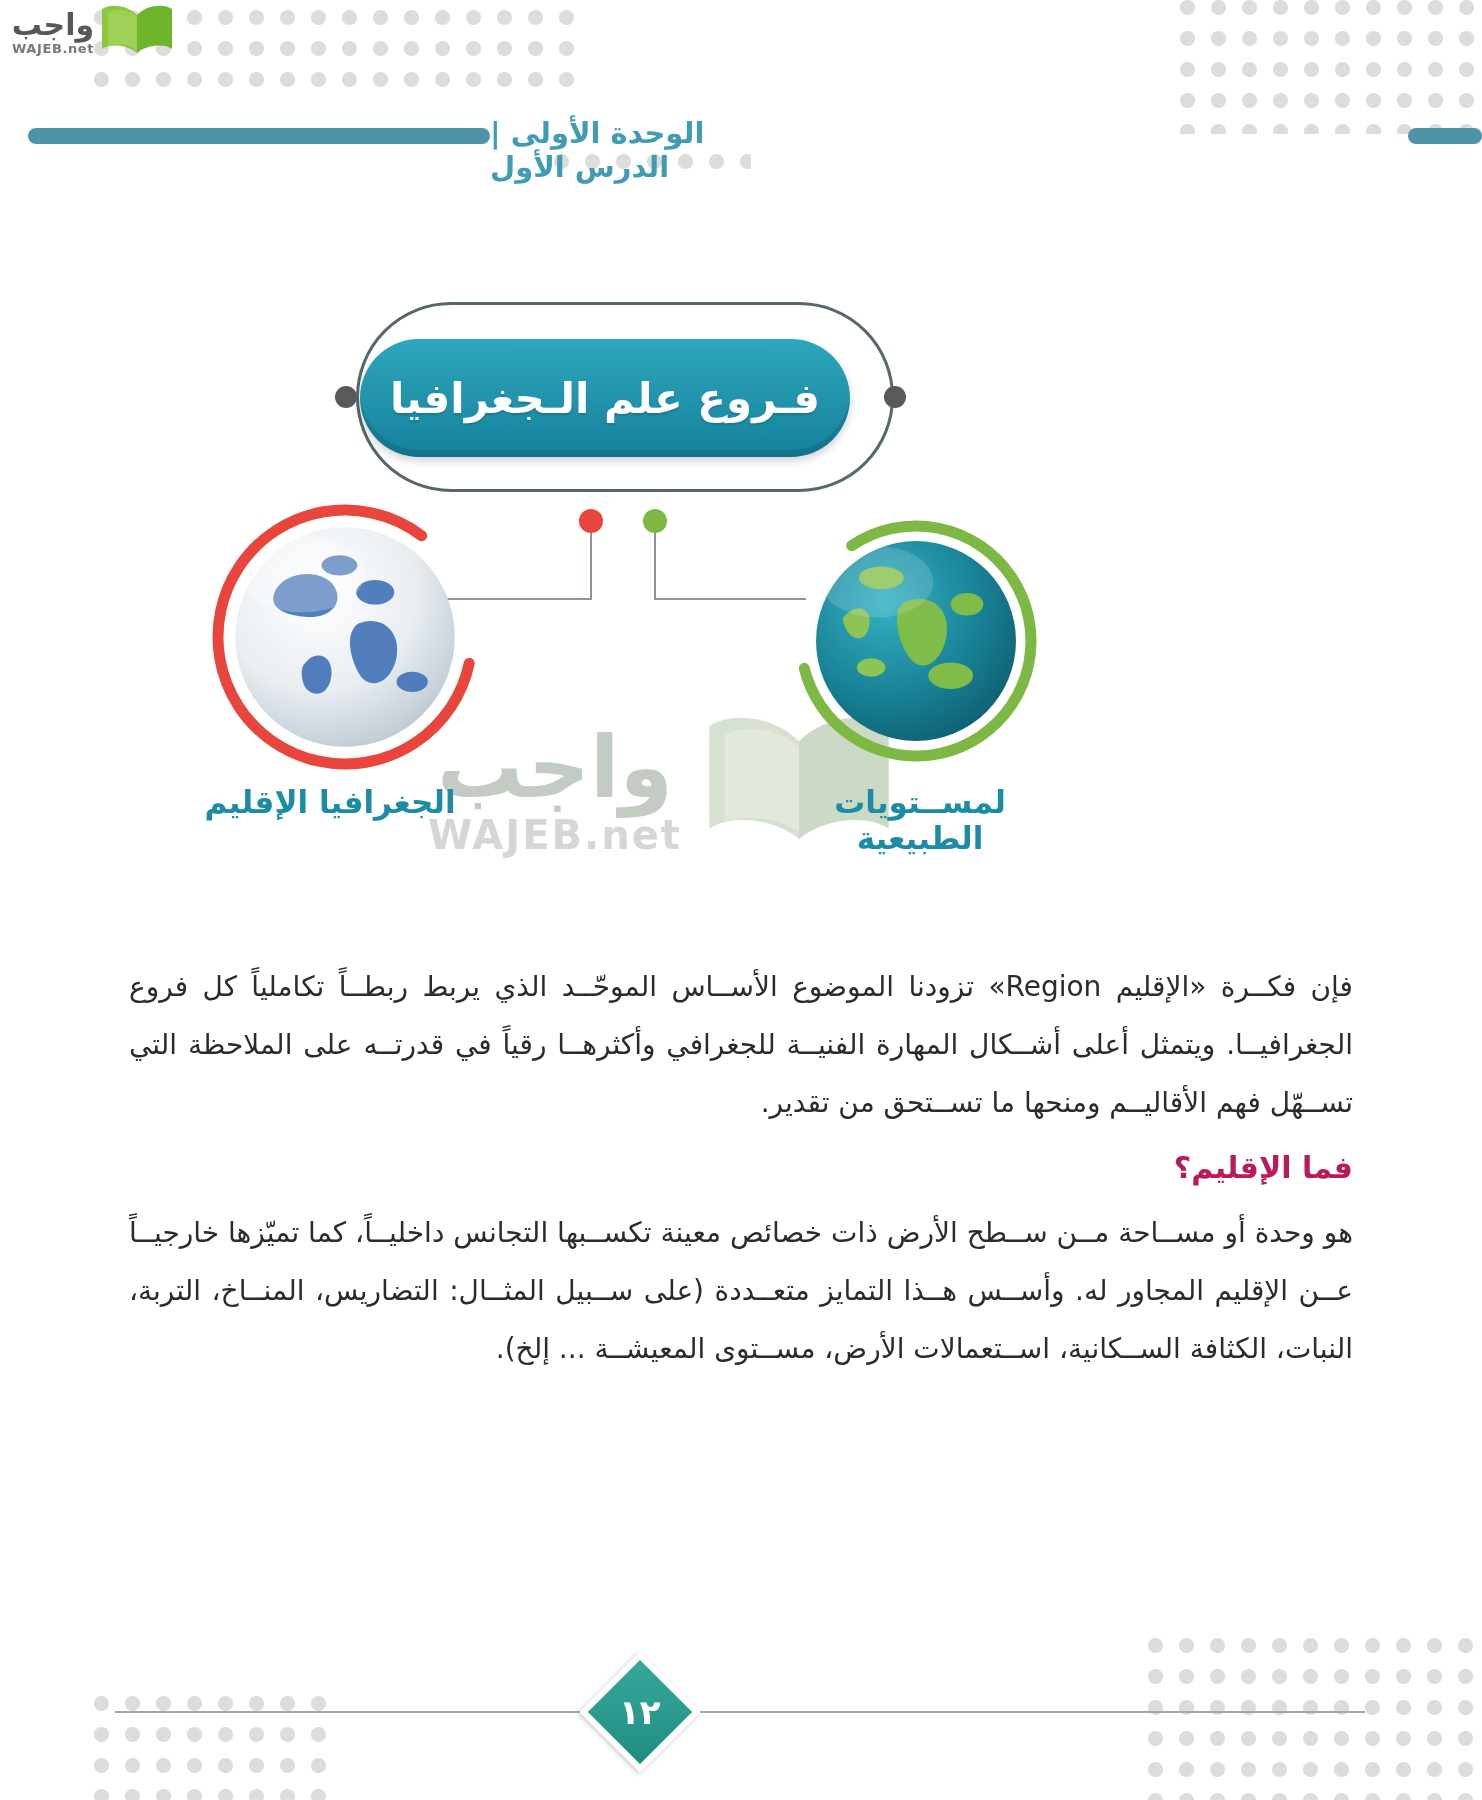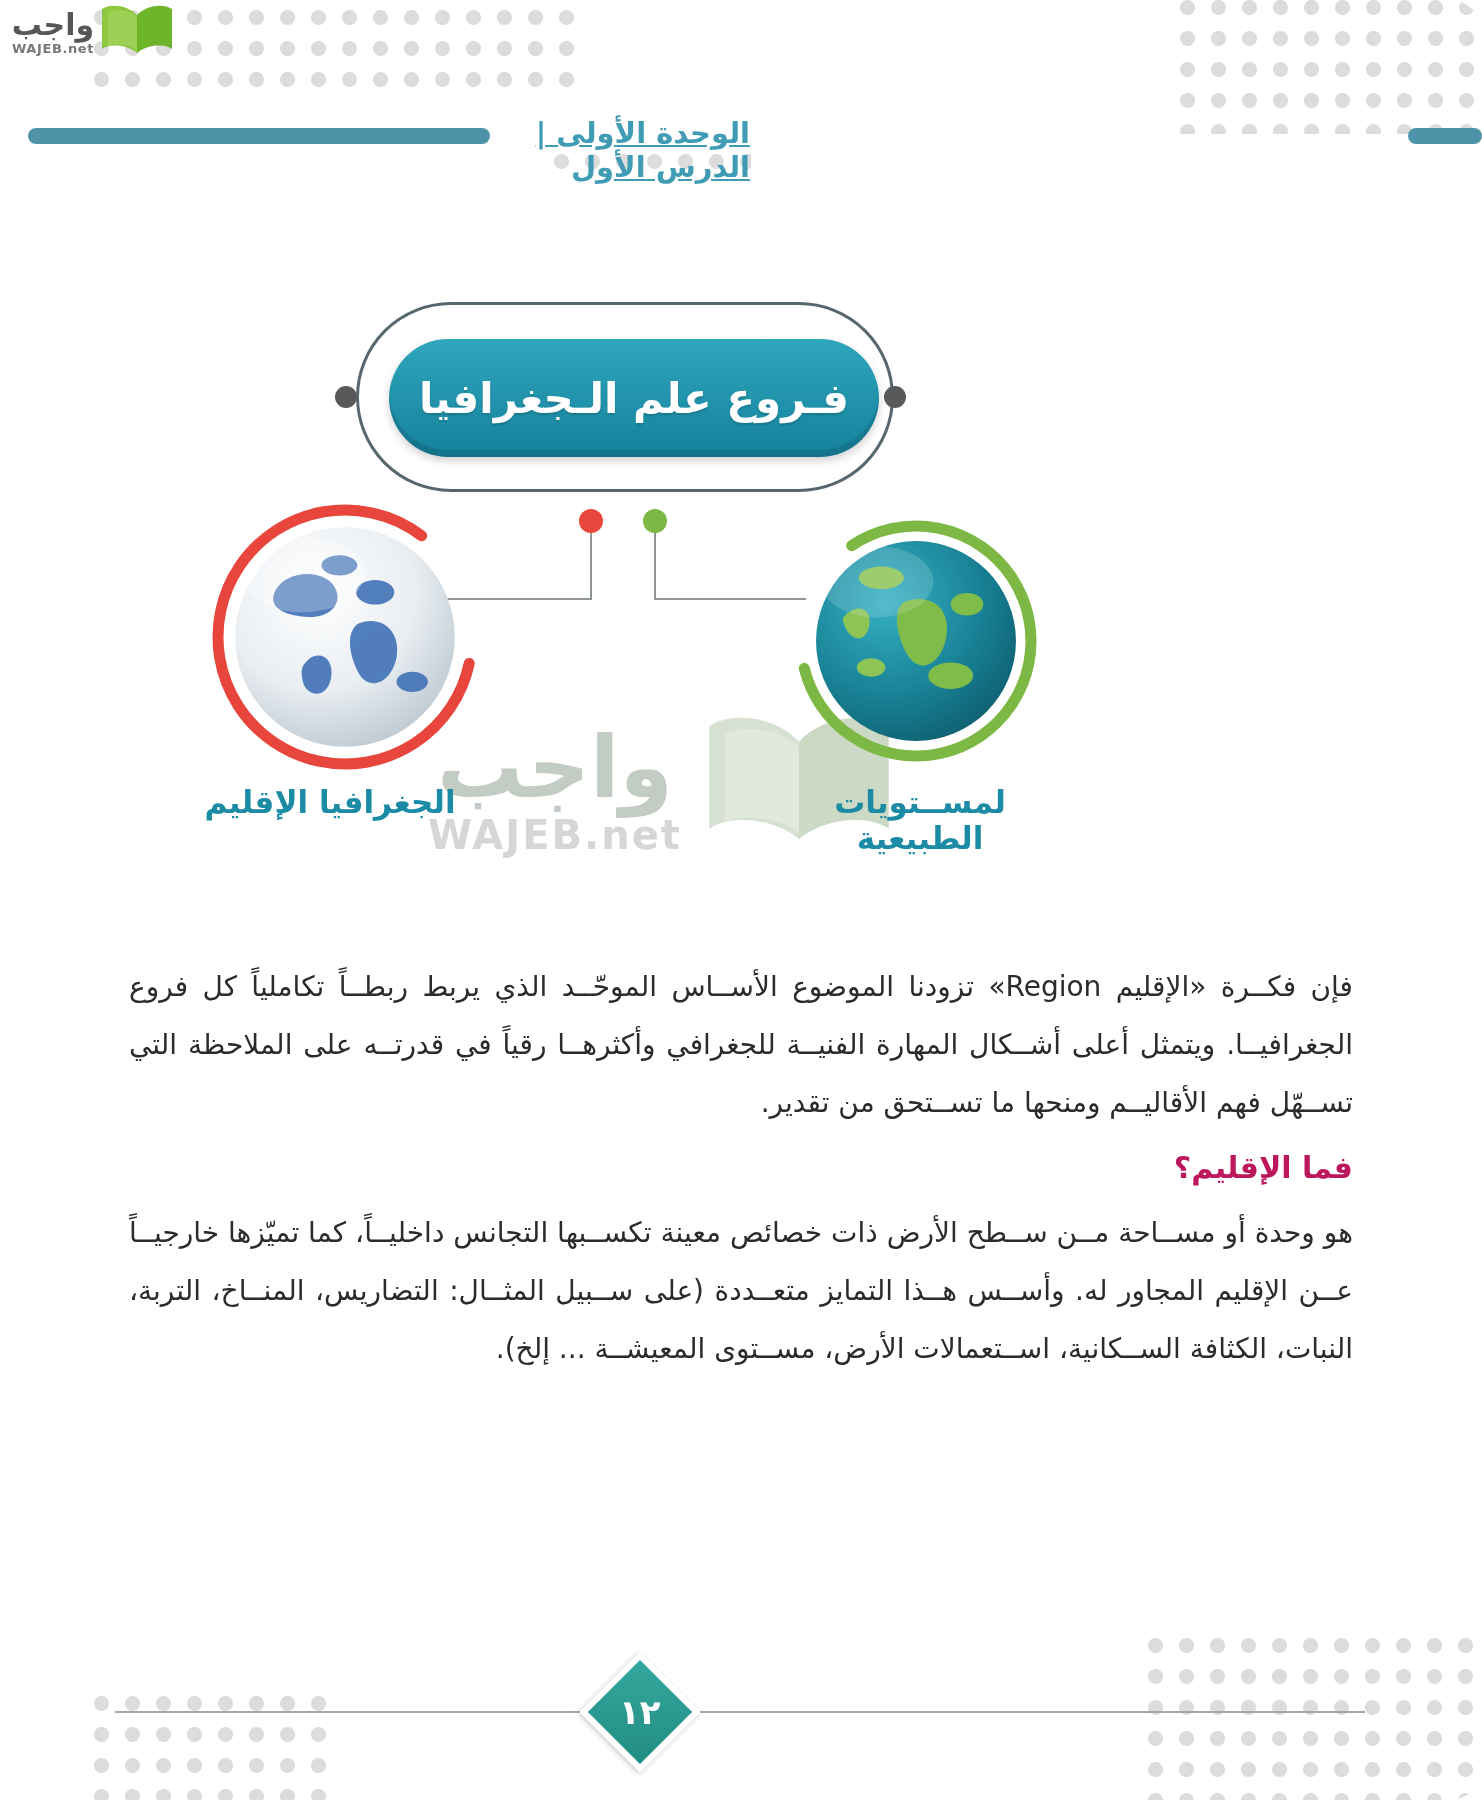--- a/index.html
+++ b/index.html
@@ -1,49 +1,49 @@
 <!DOCTYPE html>
 <html lang="ar"><head>
 <meta charset="utf-8">
 <style>
   * { margin:0; padding:0; box-sizing:border-box; }
   html,body { background:#ffffff; }
   body { font-family:"DejaVu Sans", sans-serif; }
 
-  .page { position:relative; width:1482px; height:1800px; background:#ffffff; overflow:hidden;border-radius:32px; }
+  .page { position:relative; width:1482px; height:1800px; background:#ffffff; overflow:hidden; }
 
   
   .dots { position:absolute; background-image:radial-gradient(circle, #dcdcdc 7px, transparent 8px); background-size:31px 31px; z-index:0; }
   .dots-tl { left:86px; top:2px; width:500px; height:95px; }
   .dots-tr { left:1172px; top:-8px; width:310px; height:142px; }
   .dots-header { left:546px; top:146px; width:205px; height:30px; }
   .dots-bl { left:86px; top:1688px; width:255px; height:112px; }
   .dots-br { left:1140px; top:1630px; width:342px; height:170px; }
 
   
   .logo { position:absolute; left:6px; top:2px; width:180px; height:62px; z-index:5; }
   .logo-book { position:absolute; left:92px; top:0; }
   .logo-text { position:absolute; left:4px; top:6px; width:86px; text-align:center; }
   .brand-ar { font-size:30px; font-weight:bold; color:#565759; direction:rtl; line-height:1.1; }
   .brand-en { font-size:13px; font-weight:bold; color:#77787b; letter-spacing:0.6px; }
 
   
   .bar { position:absolute; top:128px; height:16px; background:#4f93a8; border-radius:8px; z-index:2; }
   .bar-left { left:28px; width:462px; }
   .bar-right { left:1408px; width:74px; }
-  .header-title { position:absolute; left:490px; top:116px; width:260px; text-align:right;
-    font-size:29px; font-weight:bold; color:#3f9cb4; direction:rtl; z-index:2;text-decoration:underline; }
+  .header-title { position:absolute; left:490px; top:116px; width:260px; text-align:left;
+    font-size:29px; font-weight:bold; color:#3f9cb4; direction:rtl; z-index:2; }
 
   
   .capsule-outline { position:absolute; left:356px; top:302px; width:538px; height:190px;
     border:3px solid #56676e; border-radius:95px; z-index:1; }
   .outline-dot { position:absolute; width:22px; height:22px; border-radius:50%; background:#58595b; top:386px; z-index:2; }
   .outline-dot-left { left:335px; }
   .outline-dot-right { left:884px; }
-  .capsule { position:absolute; left:389px; top:339px; width:490px; height:118px; border-radius:59px;
+  .capsule { position:absolute; left:360px; top:339px; width:490px; height:118px; border-radius:59px;
     background:linear-gradient(180deg,#2ea6bb 0%, #1f90a9 60%, #15809a 100%);
     box-shadow: inset 0 -7px 0 rgba(0,0,0,0.10), 0 4px 8px rgba(0,0,0,0.18);
     display:flex; align-items:center; justify-content:center; z-index:2; }
   .capsule-title { font-size:42px; font-weight:bold; color:#ffffff; direction:rtl; text-shadow:0 2px 2px rgba(0,0,0,0.15); }
 
   .conn-dot { position:absolute; width:24px; height:24px; border-radius:50%; z-index:3; }
   .conn-dot-red { left:579px; top:509px; background:#e8463c; }
   .conn-dot-green { left:643px; top:509px; background:#7cb843; }
   .line { position:absolute; background:#8f9496; z-index:1; }
   .line-v1 { left:590px; top:531px; width:2px; height:68px; }

